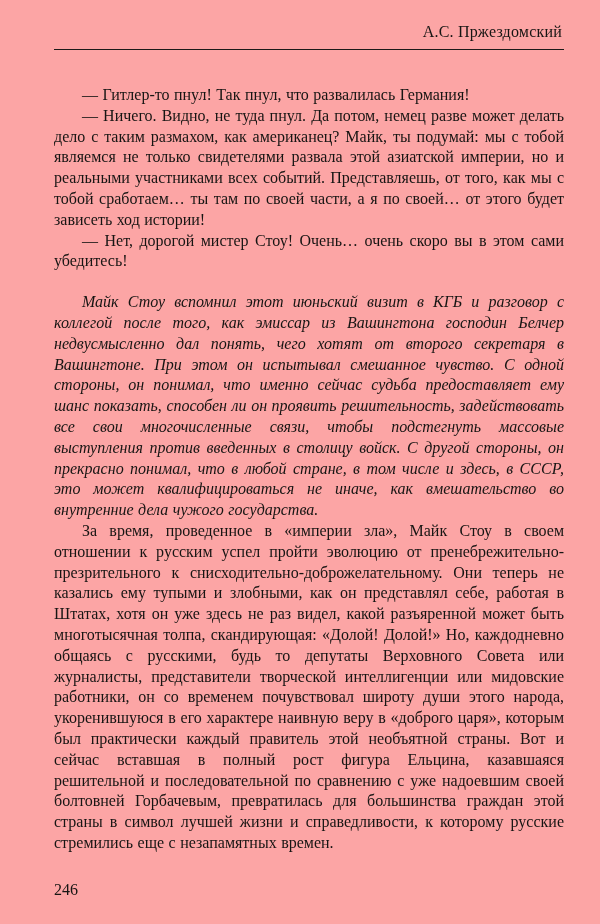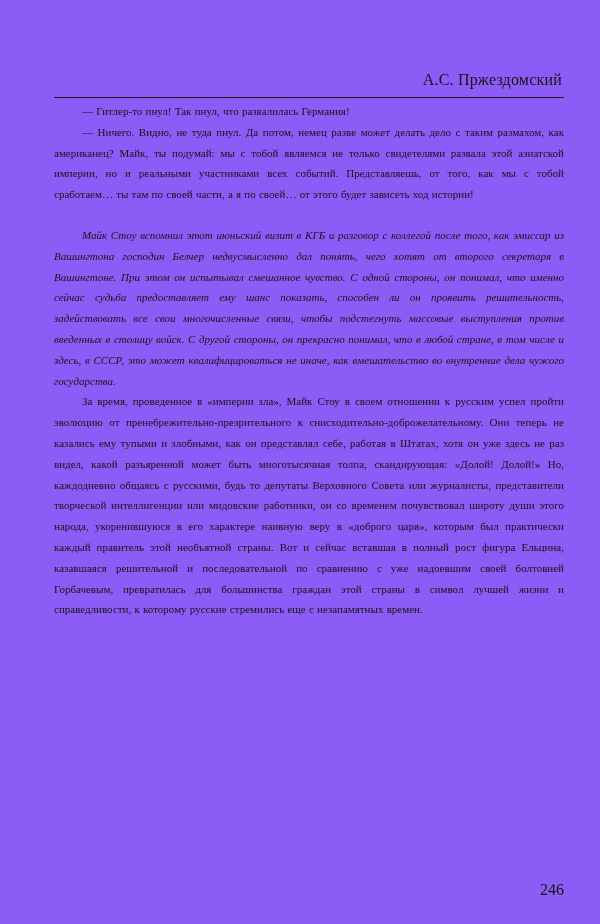--- a/index.html
+++ b/index.html
@@ -5,23 +5,23 @@
   html, body {
     margin: 0;
     padding: 0;
     background: #e8e7e3;
   }
   .scan-page {
     position: relative;
     width: 600px;
     height: 924px;
     margin: 0 auto;
-    background: #8b5cf6;
+    background: #fca5a5;
     box-sizing: border-box;
-    padding: 70px 36px 24px 54px;
+    padding: 22px 36px 24px 54px;
     display: flex;
     flex-direction: column;
     font-family: "Liberation Serif", "DejaVu Serif", serif;
     color: #171513;
     overflow: hidden;
   }
   .running-head {
     text-align: right;
     font-size: 16px;
     line-height: 20px;
@@ -29,54 +29,55 @@
     padding-right: 2px;
   }
   .head-rule {
     border: none;
     border-top: 1.6px solid #1c1a18;
     margin: 7px 0 0 0;
     width: 100%;
   }
   .page-body {
     flex: 1 1 auto;
-    margin-top: 3px;
-    font-size: 11px;
+    margin-top: 35px;
+    font-size: 16px;
     line-height: 20.8px;
     text-align: justify;
   }
   .page-body p {
     margin: 0;
     text-indent: 28px;
     word-spacing: 0.5px;
   }
   .page-body p.section-start {
     margin-top: 20px;
     font-style: italic;
   }
   .page-footer {
     flex: 0 0 auto;
-    text-align: right;
+    text-align: left;
     font-size: 16px;
     line-height: 20px;
     padding-top: 8px;
   }
 </style>
 </head>
 <body>
 
 <div class="scan-page">
 
   <div class="running-head">А.С. Пржездомский</div>
 
   <hr class="head-rule">
 
   <div class="page-body">
     <p>— Гитлер-то пнул! Так пнул, что развалилась Германия!</p>
     <p>— Ничего. Видно, не туда пнул. Да потом, немец разве может делать дело с таким размахом, как американец? Майк, ты подумай: мы с тобой являемся не только свидетелями развала этой азиатской империи, но и реальными участниками всех событий. Представляешь, от того, как мы с тобой сработаем… ты там по своей части, а я по своей… от этого будет зависеть ход истории!</p>
+    <p>— Нет, дорогой мистер Стоу! Очень… очень скоро вы в этом сами убедитесь!</p>
     <p class="section-start">Майк Стоу вспомнил этот июньский визит в КГБ и разговор с коллегой после того, как эмиссар из Вашингтона господин Белчер недвусмысленно дал понять, чего хотят от второго секретаря в Вашингтоне. При этом он испытывал смешанное чувство. С одной стороны, он понимал, что именно сейчас судьба предоставляет ему шанс показать, способен ли он проявить решительность, задействовать все свои многочисленные связи, чтобы подстегнуть массовые выступления против введенных в столицу войск. С другой стороны, он прекрасно понимал, что в любой стране, в том числе и здесь, в СССР, это может квалифицироваться не иначе, как вмешательство во внутренние дела чужого государства.</p>
     <p>За время, проведенное в «империи зла», Майк Стоу в своем отношении к русским успел пройти эволюцию от пренебрежительно-презрительного к снисходительно-доброжелательному. Они теперь не казались ему тупыми и злобными, как он представлял себе, работая в Штатах, хотя он уже здесь не раз видел, какой разъяренной может быть многотысячная толпа, скандирующая: «Долой! Долой!» Но, каждодневно общаясь с русскими, будь то депутаты Верховного Совета или журналисты, представители творческой интеллигенции или мидовские работники, он со временем почувствовал широту души этого народа, укоренившуюся в его характере наивную веру в «доброго царя», которым был практически каждый правитель этой необъятной страны. Вот и сейчас вставшая в полный рост фигура Ельцина, казавшаяся решительной и последовательной по сравнению с уже надоевшим своей болтовней Горбачевым, превратилась для большинства граждан этой страны в символ лучшей жизни и справедливости, к которому русские стремились еще с незапамятных времен.</p>
   </div>
 
   <div class="page-footer">
     <span>246</span>
   </div>
 
 </div>
 

